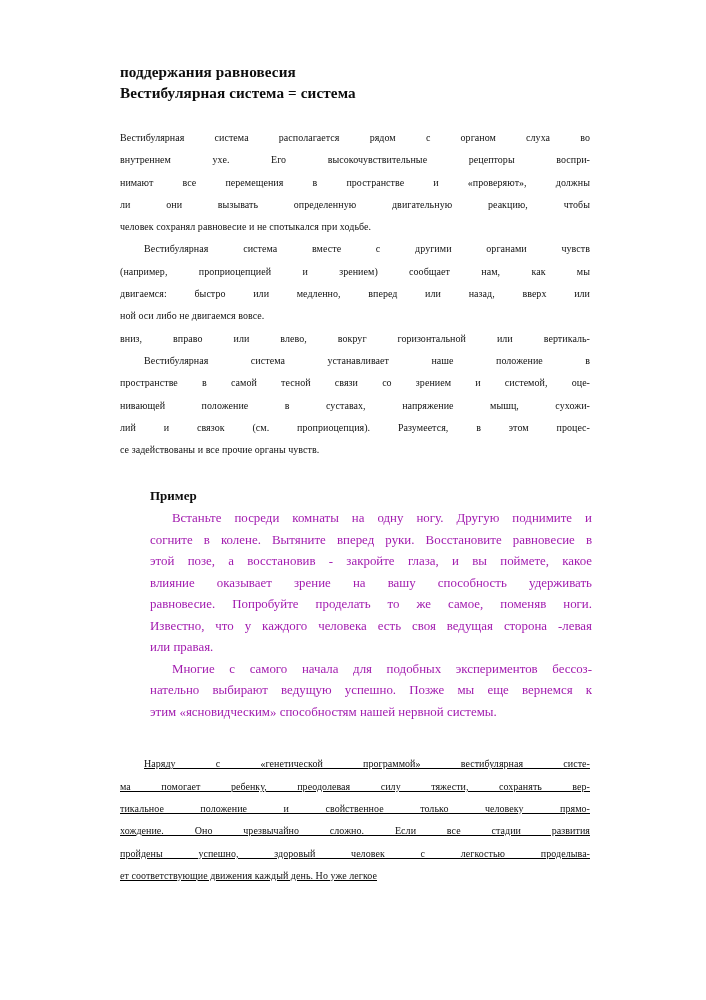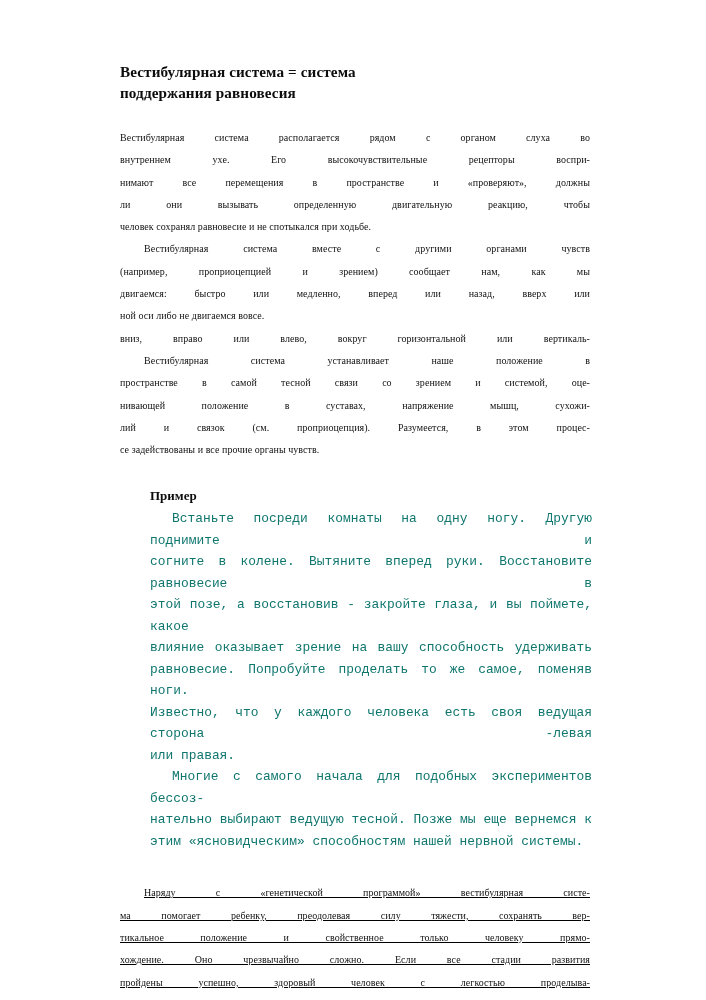--- a/index.html
+++ b/index.html
@@ -85,24 +85,24 @@
   }
   .example-title {
     font-family: "Liberation Serif", "DejaVu Serif", serif;
     font-weight: bold;
     font-size: 13px;
     line-height: 19px;
     color: #0d0d0d;
     margin: 0 0 3px 0;
   }
   p.sans {
-    font-family: Liberation Mono, monospace;
+    font-family: Liberation Serif, serif;
     font-size: 12.9px;
     line-height: 21.5px;
-    color: #0f766e;
+    color: #a21caf;
     margin: 0;
     text-align: justify;
   }
   p.sans .ln {
     display: block;
   }
   p.sans .ln.j {
     text-align: justify;
     text-align-last: justify;
   }
@@ -120,22 +120,22 @@
     text-decoration: underline;
   }
 </style>
 </head>
 <body>
 
 <div class="page">
   <div class="content">
 
     <h1 class="heading">
+      <span class="hl">поддержания равновесия</span>
       <span class="hl">Вестибулярная система = система</span>
-      <span class="hl">поддержания равновесия</span>
     </h1>
 
     <div class="body-block">
 
       <p class="serif">
         <span class="ln j">Вестибулярная система располагается рядом с органом слуха во</span>
         <span class="ln j">внутреннем ухе. Его высокочувствительные рецепторы воспри-</span>
         <span class="ln j">нимают все перемещения в пространстве и «проверяют», должны</span>
         <span class="ln j">ли они вызывать определенную двигательную реакцию, чтобы</span>
         <span class="ln last">человек сохранял равновесие и не спотыкался при ходьбе.</span>
@@ -167,21 +167,21 @@
         <span class="ln j">согните в колене. Вытяните вперед руки. Восстановите равновесие в</span>
         <span class="ln j">этой позе, а восстановив - закройте глаза, и вы поймете, какое</span>
         <span class="ln j">влияние оказывает зрение на вашу способность удерживать</span>
         <span class="ln j">равновесие. Попробуйте проделать то же самое, поменяв ноги.</span>
         <span class="ln j">Известно, что у каждого человека есть своя ведущая сторона -левая</span>
         <span class="ln last">или правая.</span>
       </p>
 
       <p class="sans">
         <span class="ln j"><span class="ind-s"></span><span>Многие с самого начала для подобных экспериментов бессоз-</span></span>
-        <span class="ln j">нательно выбирают ведущую тесной. Позже мы еще вернемся к</span>
+        <span class="ln j">нательно выбирают ведущую успешно. Позже мы еще вернемся к</span>
         <span class="ln last">этим «ясновидческим» способностям нашей нервной системы.</span>
       </p>
     </div>
 
     <div class="tail-block">
       <p class="serif">
         <span class="ln j"><span class="ind"></span><span>Наряду с «генетической программой» вестибулярная систе-</span></span>
         <span class="ln j">ма помогает ребенку, преодолевая силу тяжести, сохранять вер-</span>
         <span class="ln j">тикальное положение и свойственное только человеку прямо-</span>
         <span class="ln j">хождение. Оно чрезвычайно сложно. Если все стадии развития</span>

